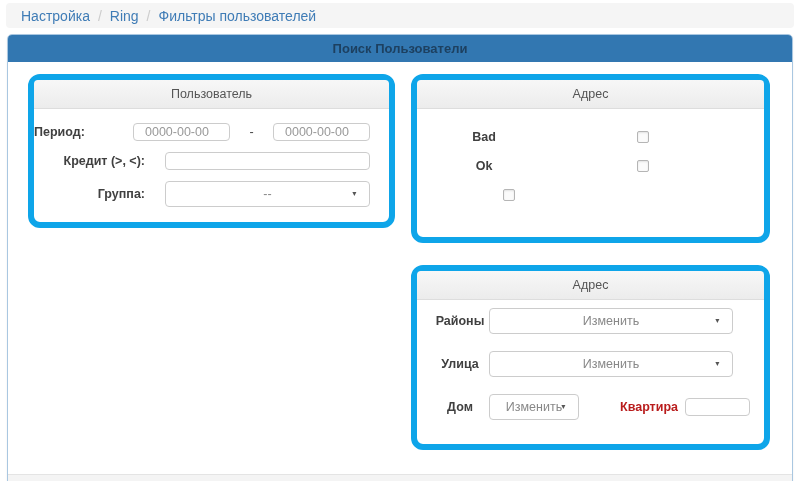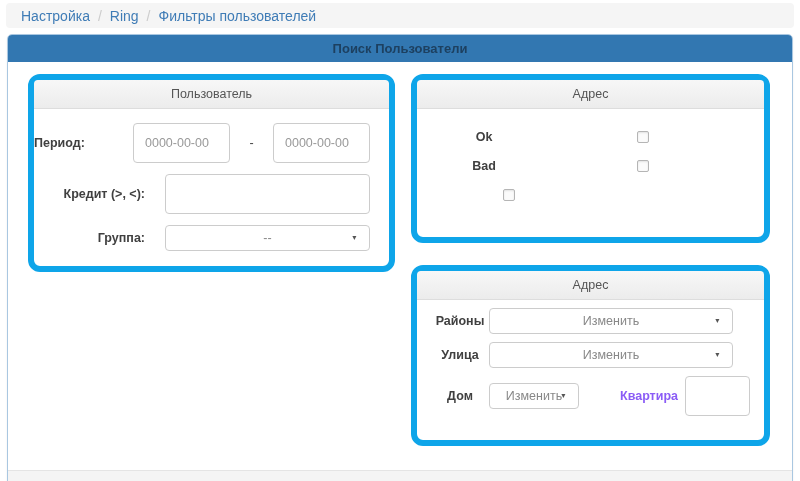--- a/index.html
+++ b/index.html
@@ -38,21 +38,21 @@
     color:#555555; font-size:12.5px; border-radius:4px 4px 0 0;
   }
 
   
   .user-box .box-body { padding:14px 19px 15px 0; }
   .frow { display:flex; align-items:center; margin-bottom:11px; }
   .frow:last-child { margin-bottom:0; }
   .flabel { flex:0 0 131px; padding-right:20px; text-align:right; font-weight:bold; color:#404040; }
   .flabel-period { flex:0 0 99px; padding-right:6px; font-weight:bold; color:#404040; }
   input.text {
-    height:40px; border:1px solid #cccccc; border-radius:4px; padding:0 11px;
+    height:18px; border:1px solid #cccccc; border-radius:4px; padding:0 11px;
     font-size:12.5px; color:#555555; font-family:inherit; outline:none; background:#fff;
   }
   input.text::placeholder { color:#999999; }
   .input-wide { width:215px; }
   .date-input { width:97px; }
   .dash { flex:1; text-align:center; color:#444444; }
 
   
   .select {
     position:relative; height:26px; border:1px solid #cccccc; border-radius:4px;
@@ -68,26 +68,26 @@
   .mlabel { flex:0 0 134px; text-align:center; font-weight:bold; color:#404040; }
   .checkbox {
     appearance:none; -webkit-appearance:none; margin:0 0 0 86px; width:12px; height:12px;
     border:1px solid #b5b5b5; border-radius:2px; background:#fbfbfb;
     box-shadow:inset 0 1px 2px rgba(0,0,0,.1); cursor:pointer;
   }
 
   
   .address-box { margin-top:22px; }
   .address-box .box-body { padding:8px 14px 24px; }
-  .arow { display:flex; align-items:center; margin-bottom:8px; }
+  .arow { display:flex; align-items:center; margin-bottom:17px; }
   .arow:last-child { margin-bottom:0; }
   .alabel { flex:0 0 58px; text-align:center; font-weight:bold; color:#404040; }
   .select-addr { width:244px; }
   .select-house { width:97px; }
-  .apt-label { margin-left:22px; font-weight:bold; color:#8b5cf6;padding-left:19px; }
+  .apt-label { margin-left:22px; font-weight:bold; color:#b91c1c;padding-left:19px; }
   .apt-input { width:65px; margin-left:7px; }
 
   
   .panel-footer {
     background:#f4f4f4; border-top:1px solid #e4e4e4; height:43px;
     display:flex; align-items:center; justify-content:center;
   }
   .search-button {
     background:linear-gradient(#4183bd,#3069a1); border:1px solid #2a5f91; border-radius:4px;
     color:#ffffff; font-size:12.5px; font-family:inherit; height:22px; padding:0 13px;
@@ -141,26 +141,26 @@
       </div>
     </div>
 
     <div class="col-right">
 
       <div class="box mark-box">
         <div class="box-header">Адрес</div>
         <div class="box-body">
 
           <div class="mrow">
+            <span class="mlabel">Bad</span>
+            <input class="checkbox" type="checkbox" style="">
+          </div>
+
+          <div class="mrow">
             <span class="mlabel">Ok</span>
-            <input class="checkbox" type="checkbox" style="">
-          </div>
-
-          <div class="mrow">
-            <span class="mlabel">Bad</span>
             <input class="checkbox" type="checkbox" style="">
           </div>
 
           <div class="mrow">
             <input class="checkbox" type="checkbox" style="">
           </div>
 
         </div>
       </div>
 

